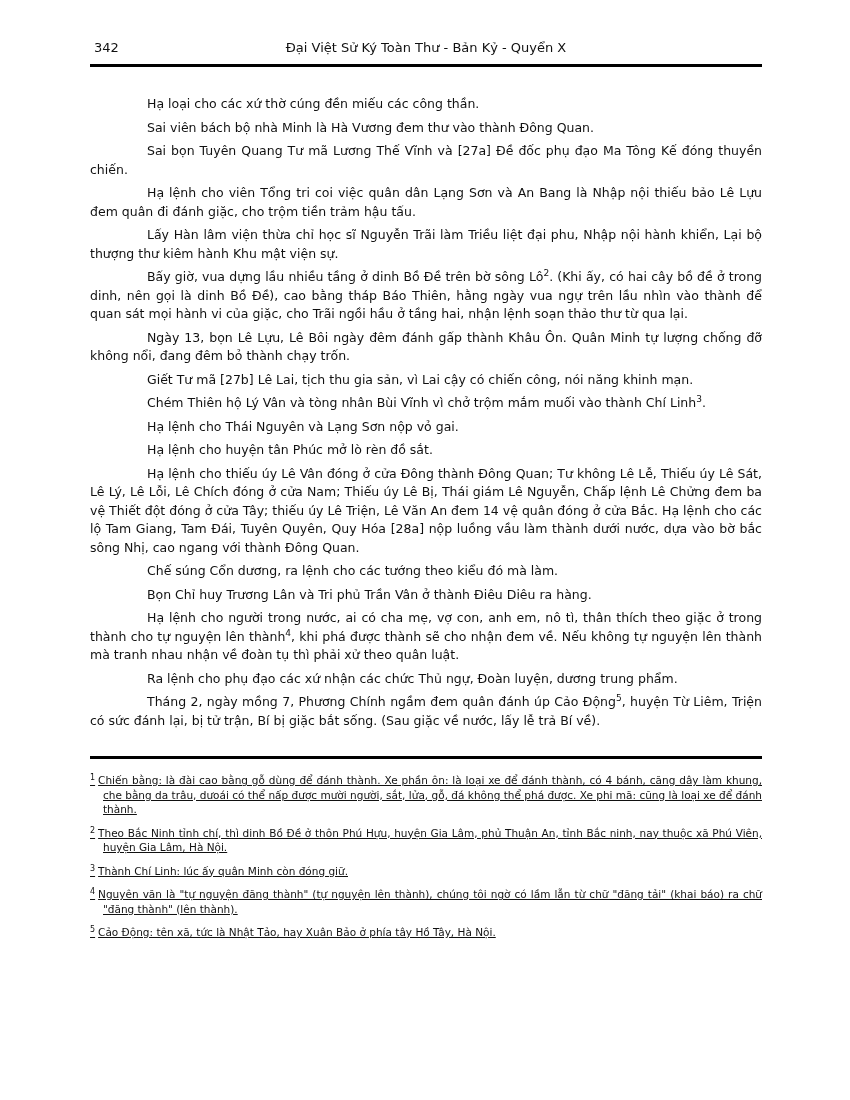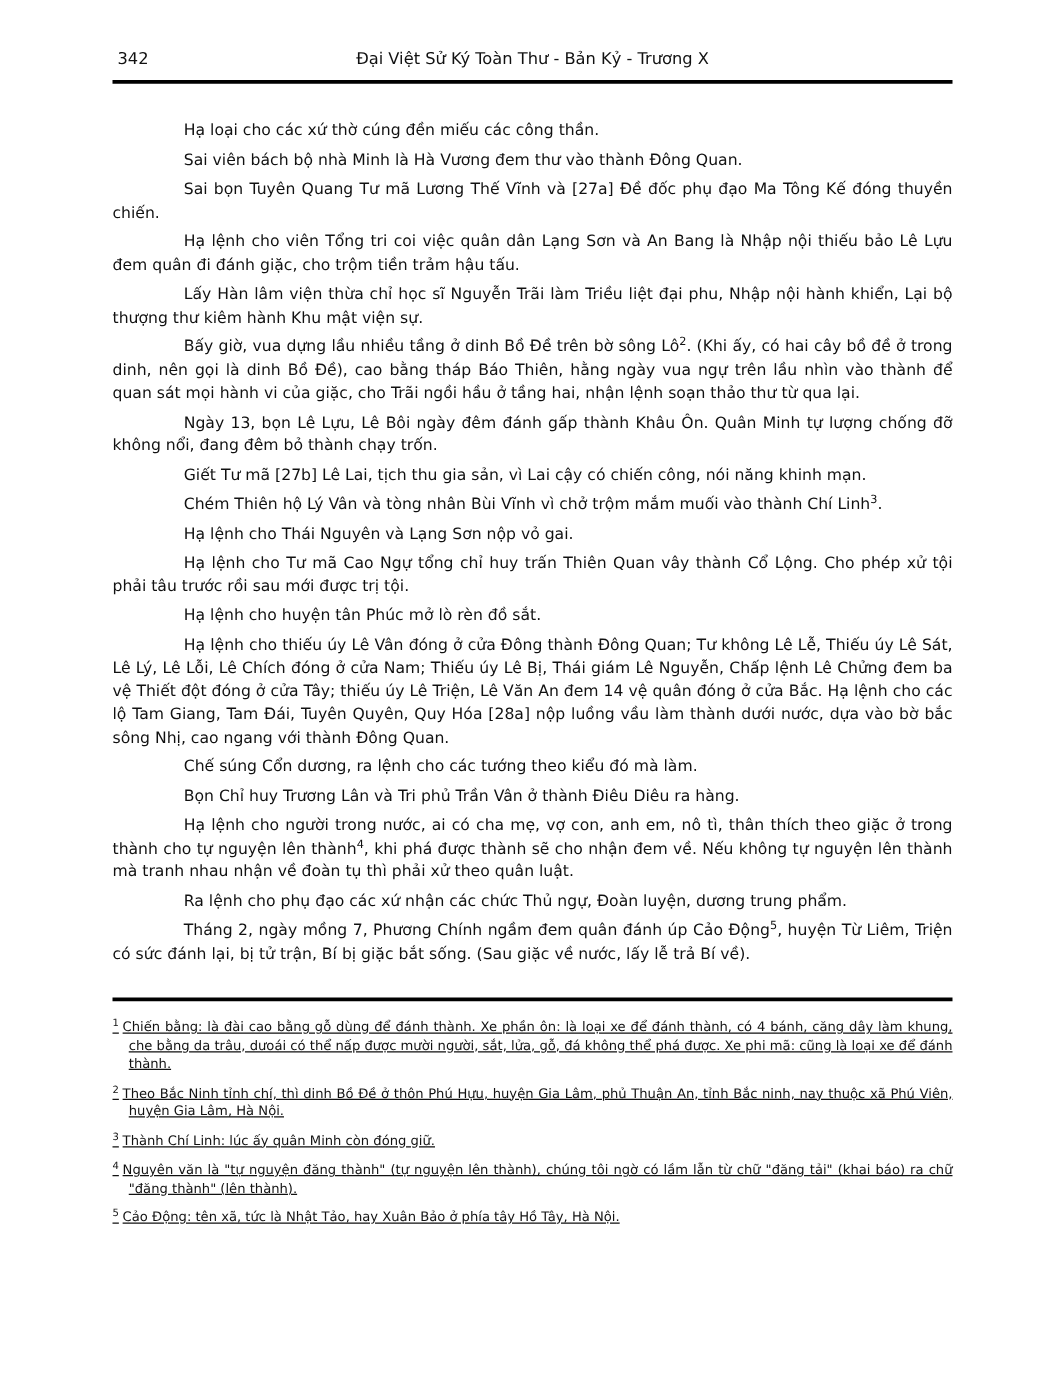--- a/index.html
+++ b/index.html
@@ -52,36 +52,35 @@
     top: -4px;
     margin-right: 3px;
   }
 </style>
 </head>
 <body>
 
 <div class="page">
   <div class="header">
     <span class="page-num">342</span>
-    <span class="header-title">Đại Việt Sử Ký Toàn Thư - Bản Kỷ - Trương X</span>
+    <span class="header-title">Đại Việt Sử Ký Toàn Thư - Bản Kỷ - Quyển X</span>
   </div>
   <hr class="header-rule">
 
   <div class="body-text">
       <p class="para"><span>Hạ loại cho các xứ thờ cúng đền miếu các công thần.</span></p>
       <p class="para"><span>Sai viên bách bộ nhà Minh là Hà Vương đem thư vào thành Đông Quan.</span></p>
       <p class="para"><span>Sai bọn Tuyên Quang Tư mã Lương Thế Vĩnh và [</span><span class="seg-b">27a</span><span>] Đề đốc phụ đạo Ma Tông Kế đóng thuyền chiến.</span></p>
       <p class="para"><span>Hạ lệnh cho viên Tổng tri coi việc quân dân Lạng Sơn và An Bang là Nhập nội thiếu bảo Lê Lựu đem quân đi đánh giặc, cho trộm tiền trảm hậu tấu.</span></p>
       <p class="para"><span>Lấy Hàn lâm viện thừa chỉ học sĩ Nguyễn Trãi làm Triều liệt đại phu, Nhập nội hành khiển, Lại bộ thượng thư kiêm hành Khu mật viện sự.</span></p>
       <p class="para"><span>Bấy giờ, vua dựng lầu nhiều tầng ở dinh Bồ Đề trên bờ sông Lô</span><span class="sup-ref">2</span><span>. (Khi ấy, có hai cây bồ đề ở trong dinh, nên gọi là dinh Bồ Đề), cao bằng tháp Báo Thiên, hằng ngày vua ngự trên lầu nhìn vào thành để quan sát mọi hành vi của giặc, cho Trãi ngồi hầu ở tầng hai, nhận lệnh soạn thảo thư từ qua lại.</span></p>
       <p class="para"><span>Ngày 13, bọn Lê Lựu, Lê Bôi ngày đêm đánh gấp thành Khâu Ôn. Quân Minh tự lượng chống đỡ không nổi, đang đêm bỏ thành chạy trốn.</span></p>
       <p class="para"><span>Giết Tư mã [</span><span class="seg-b">27b</span><span>] Lê Lai, tịch thu gia sản, vì Lai cậy có chiến công, nói năng khinh mạn.</span></p>
       <p class="para"><span>Chém Thiên hộ Lý Vân và tòng nhân Bùi Vĩnh vì chở trộm mắm muối vào thành Chí Linh</span><span class="sup-ref">3</span><span>.</span></p>
       <p class="para"><span>Hạ lệnh cho Thái Nguyên và Lạng Sơn nộp vỏ gai.</span></p>
-      <p class="para"><span>Hạ lệnh cho Tư mã Cao Ngự tổng chỉ huy trấn Thiên Quan vây thành Cổ Lộng. Cho phép xử tội phải tâu trước rồi sau mới được trị tội.</span></p>
       <p class="para"><span>Hạ lệnh cho huyện tân Phúc mở lò rèn đồ sắt.</span></p>
       <p class="para"><span>Hạ lệnh cho thiếu úy Lê Vân đóng ở cửa Đông thành Đông Quan; Tư không Lê Lễ, Thiếu úy Lê Sát, Lê Lý, Lê Lỗi, Lê Chích đóng ở cửa Nam; Thiếu úy Lê Bị, Thái giám Lê Nguyễn, Chấp lệnh Lê Chửng đem ba vệ Thiết đột đóng ở cửa Tây; thiếu úy Lê Triện, Lê Văn An đem 14 vệ quân đóng ở cửa Bắc. Hạ lệnh cho các lộ Tam Giang, Tam Đái, Tuyên Quyên, Quy Hóa [</span><span class="seg-b">28a</span><span>] nộp luồng vầu làm thành dưới nước, dựa vào bờ bắc sông Nhị, cao ngang với thành Đông Quan.</span></p>
       <p class="para"><span>Chế súng Cổn dương, ra lệnh cho các tướng theo kiểu đó mà làm.</span></p>
       <p class="para"><span>Bọn Chỉ huy Trương Lân và Tri phủ Trần Vân ở thành Điêu Diêu ra hàng.</span></p>
       <p class="para"><span>Hạ lệnh cho người trong nước, ai có cha mẹ, vợ con, anh em, nô tì, thân thích theo giặc ở trong thành cho tự nguyện lên thành</span><span class="sup-ref">4</span><span>, khi phá được thành sẽ cho nhận đem về. Nếu không tự nguyện lên thành mà tranh nhau nhận về đoàn tụ thì phải xử theo quân luật.</span></p>
       <p class="para"><span>Ra lệnh cho phụ đạo các xứ nhận các chức Thủ ngự, Đoàn luyện, dương trung phẩm.</span></p>
       <p class="para"><span>Tháng 2, ngày mồng 7, Phương Chính ngầm đem quân đánh úp Cảo Động</span><span class="sup-ref">5</span><span>, huyện Từ Liêm, Triện có sức đánh lại, bị tử trận, Bí bị giặc bắt sống. (Sau giặc về nước, lấy lễ trả Bí về).</span></p>
     </div>
 
   <hr class="footnote-rule">

